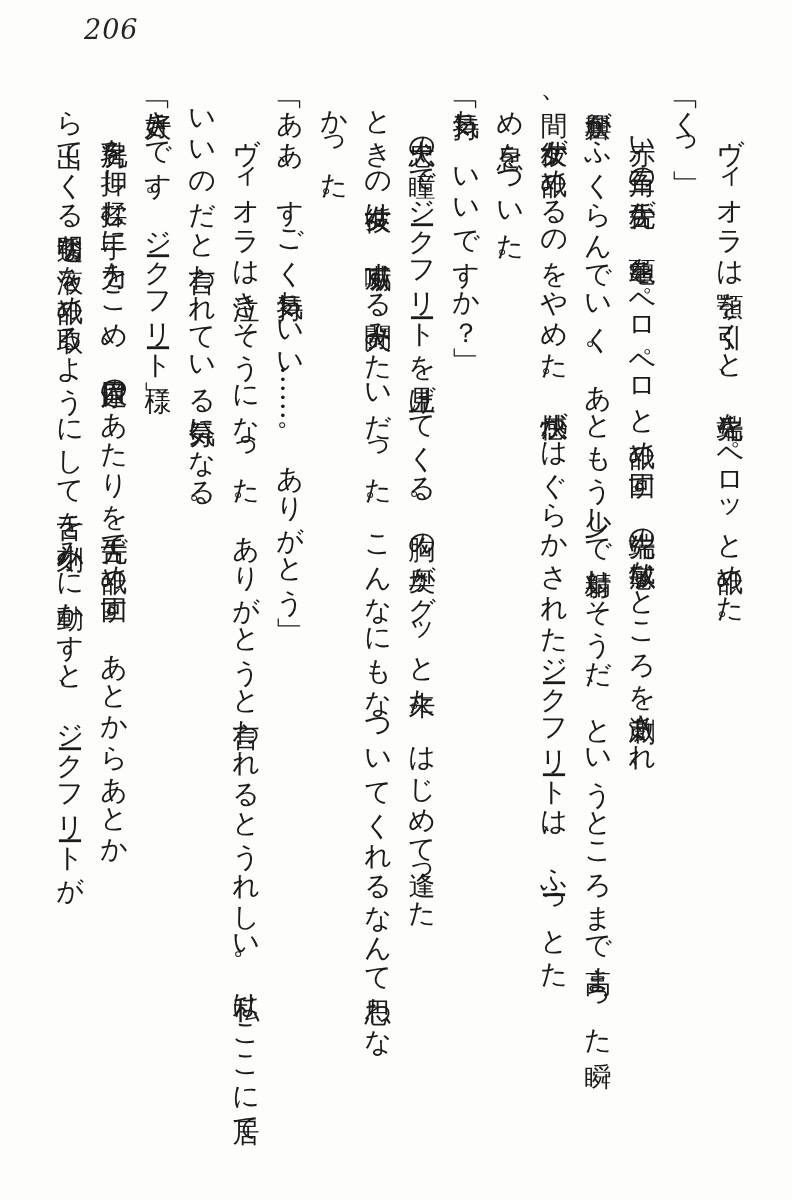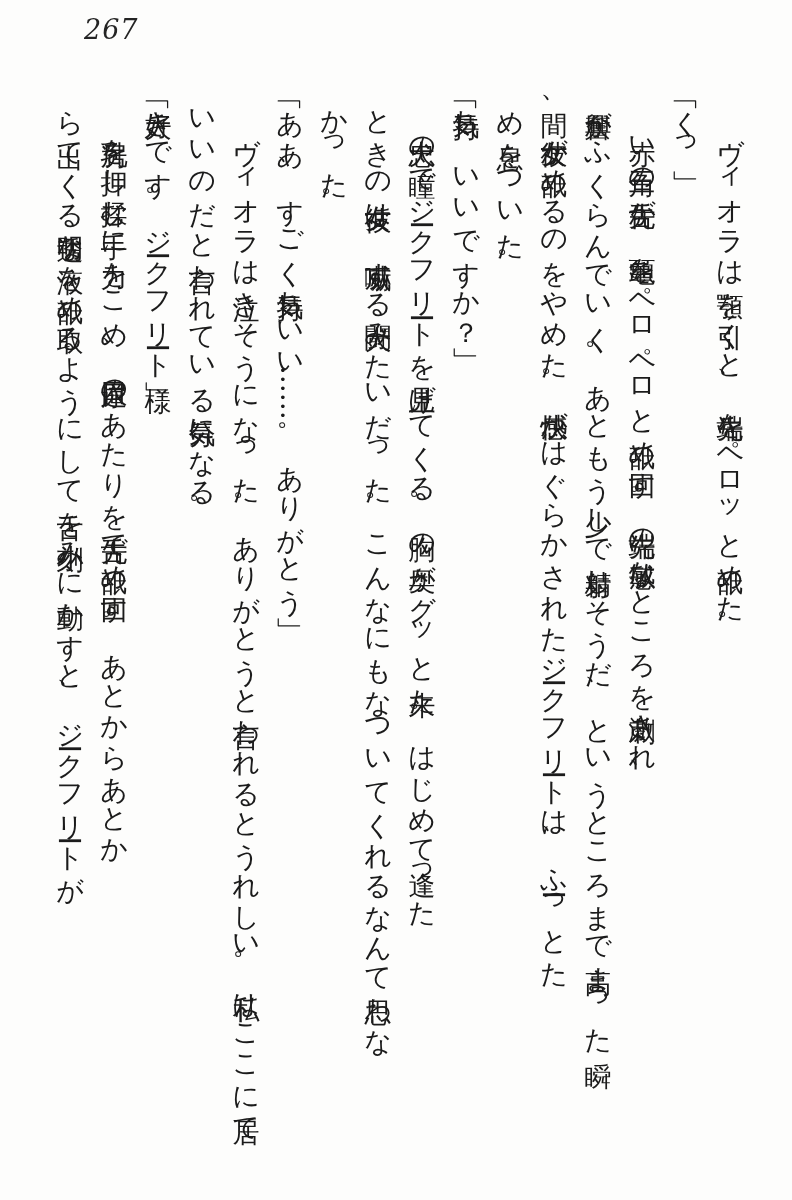--- a/index.html
+++ b/index.html
@@ -45,21 +45,21 @@
     color: #1b1b1b;
   }
 
   
   .text-line.indent { padding-top: 27px; }
 </style>
 </head>
 <body>
 
 <div class="page">
-  <div class="page-number">267</div>
+  <div class="page-number">206</div>
 
   <div class="text-block">
       <div class="text-line indent">ヴィオラは顎を引くと、先端をペロッと舐めた。</div>
       <div class="text-line">「くっ」</div>
       <div class="text-line indent">赤い三角の舌先が、亀頭をペロペロと舐め回す。先端の敏感なところを刺激され、</div>
       <div class="text-line">興奮がふくらんでいく。あともう少しで射精しそうだ、というところまで高まった瞬</div>
       <div class="text-line">間、彼女が舐めるのをやめた。快感がはぐらかされたジークフリートは、ふーっとた</div>
       <div class="text-line">め息をついた。</div>
       <div class="text-line">「気持ち、いいですか？」</div>
       <div class="text-line indent">忠犬の瞳でジークフリートを見上げてくる。胸の奥がグッと来た。はじめて逢った</div>

